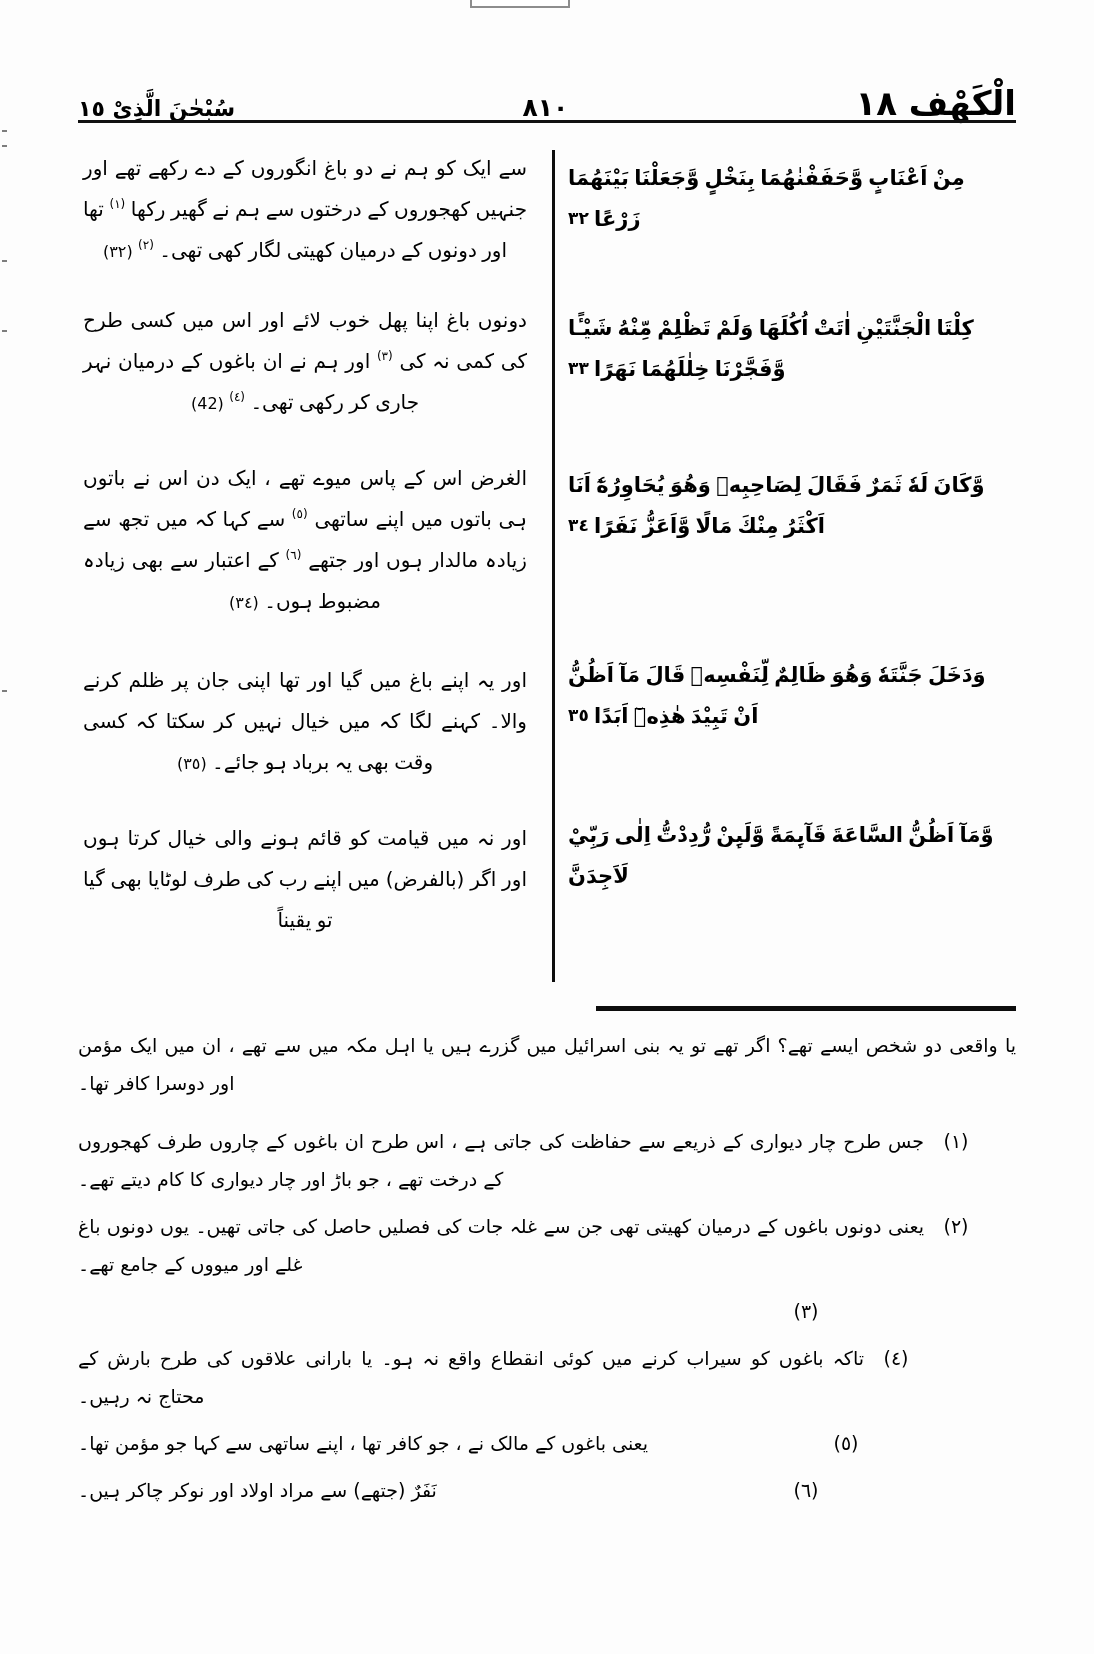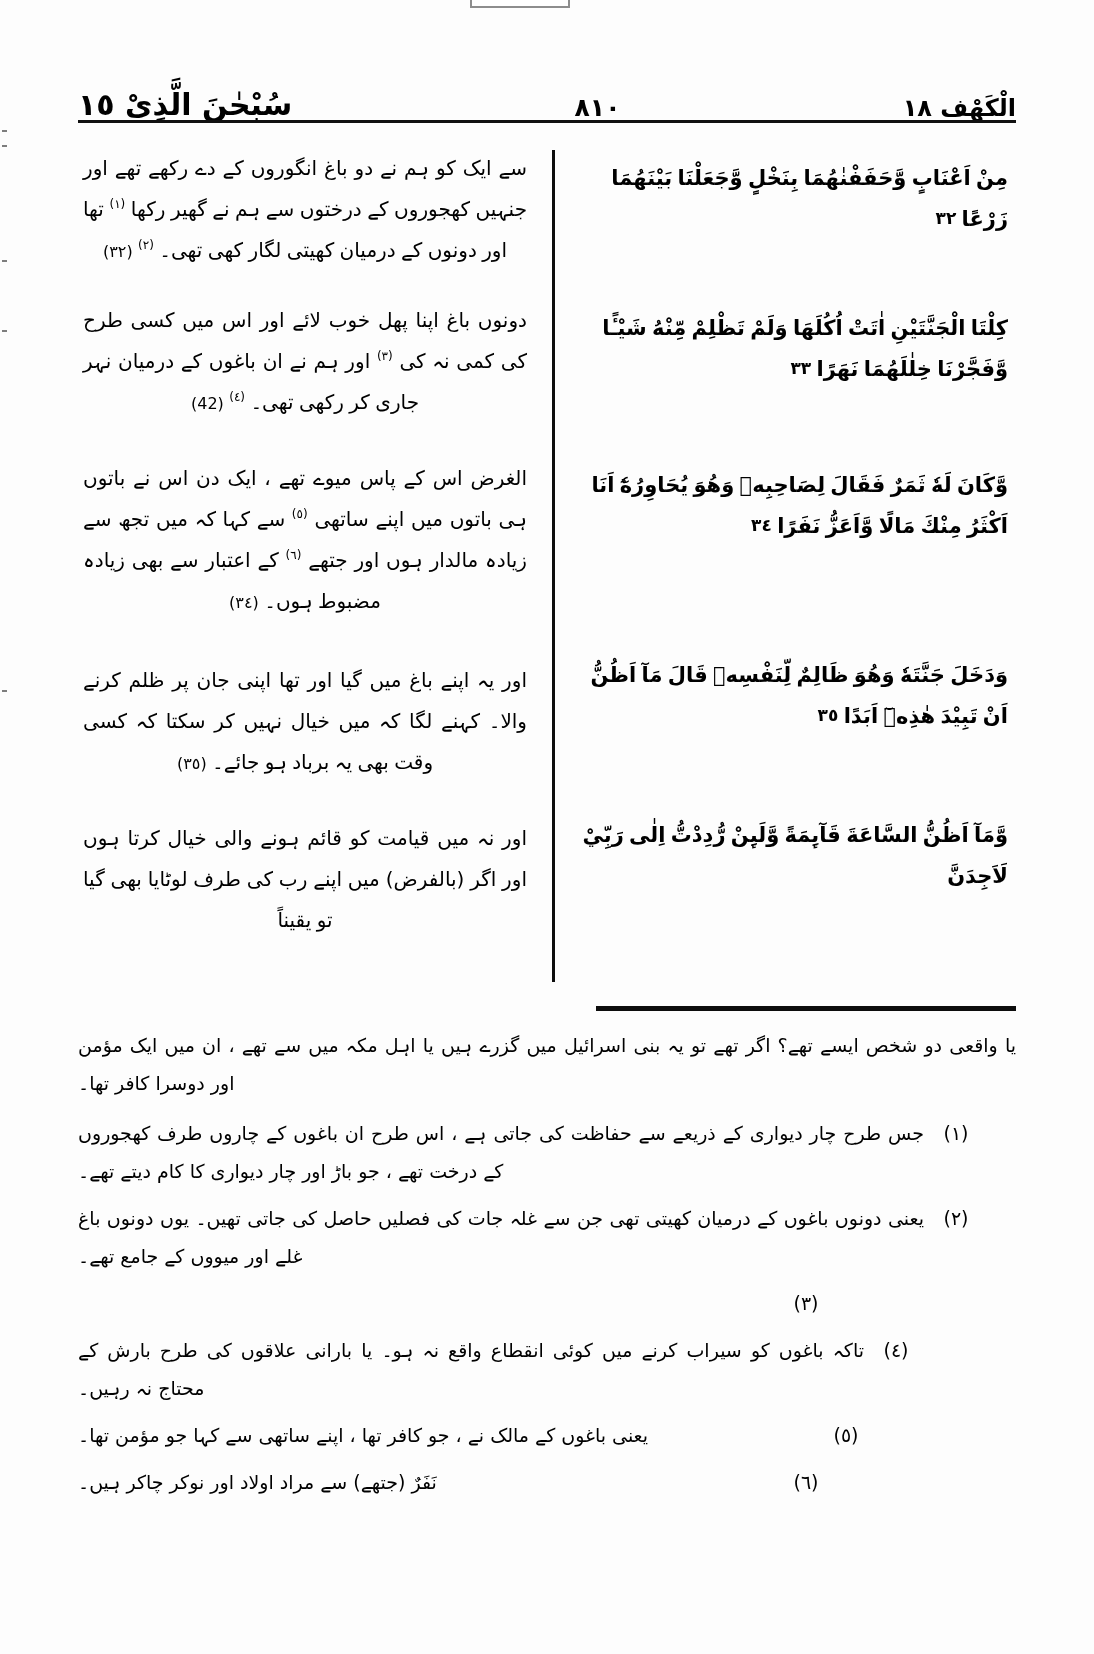--- a/index.html
+++ b/index.html
@@ -43,27 +43,27 @@
     left: 78px; right: 78px; top: 68px;
     height: 52px;
   }
   .header-inner {
     display: flex;
     align-items: flex-end;
     justify-content: space-between;
     height: 100%;
   }
   .hdr-surah, .hdr-para {
-    font-size: 24px;
+    font-size: 34px;
     line-height: 1;
     white-space: nowrap;
     font-weight: 600;
     letter-spacing: -0.5px;
   }
-  .hdr-para { font-size: 30px; }
+  .hdr-para { font-size: 22px; }
   .hdr-page {
     font-size: 25px;
     line-height: 1;
     font-weight: 600;
     letter-spacing: 1px;
   }
   .header-rule {
     position: absolute;
     left: 78px; right: 78px; top: 120px;
     height: 3px;
@@ -100,21 +100,21 @@
     left: 0;
     width: 455px;
     direction: rtl;
   }
 
   
   .ayah {
     position: absolute;
     right: 8px;
     width: 440px;
-    text-align: right;
+    text-align: left;
     font-family: "DejaVu Sans", "Liberation Sans", sans-serif;
     font-size: 21px;
     line-height: 1.95;
     font-weight: 600;
     letter-spacing: -0.8px;
     word-spacing: -2px;
   }
   .ayah .ayah-mark {
     font-size: 17px;
     vertical-align: 2px;
@@ -159,21 +159,21 @@
     top: 1026px;
     height: 540px;
     direction: rtl;
   }
   .fn-lead {
     font-size: 19px;
     line-height: 2.0;
     text-align: justify;
     text-align-last: left;
     letter-spacing: -0.4px;
-    margin-bottom: 12px;
+    margin-bottom: 20px;
   }
   .fn-item {
     display: flex;
     flex-direction: row;
     align-items: flex-start;
     gap: 12px;
     font-size: 19px;
     line-height: 2.0;
     letter-spacing: -0.4px;
     margin-bottom: 9px;

